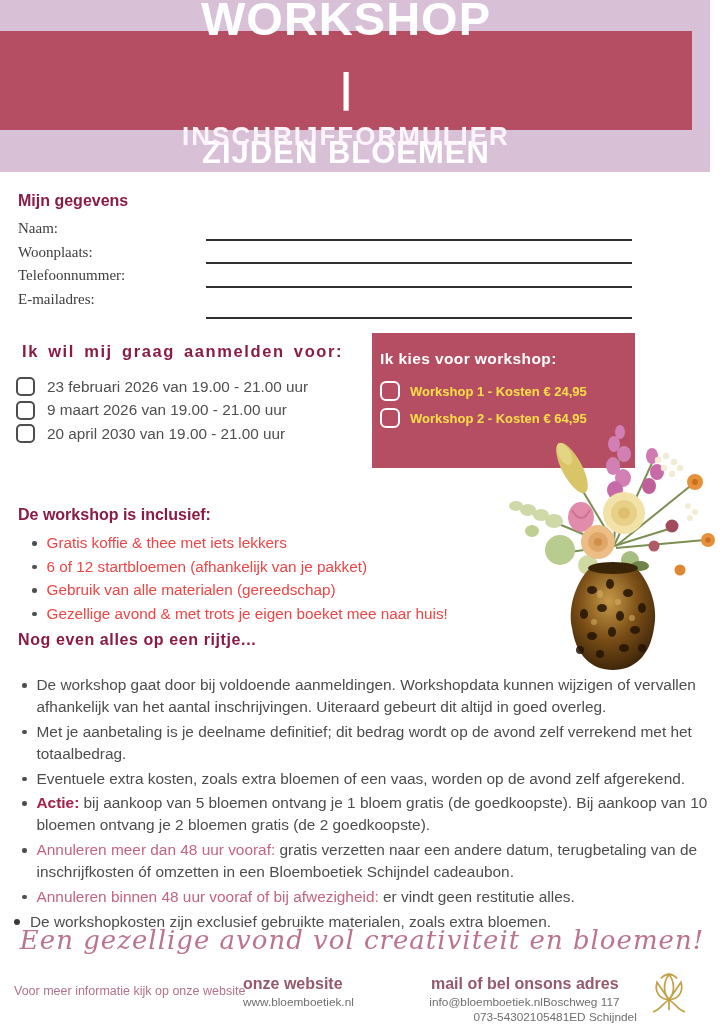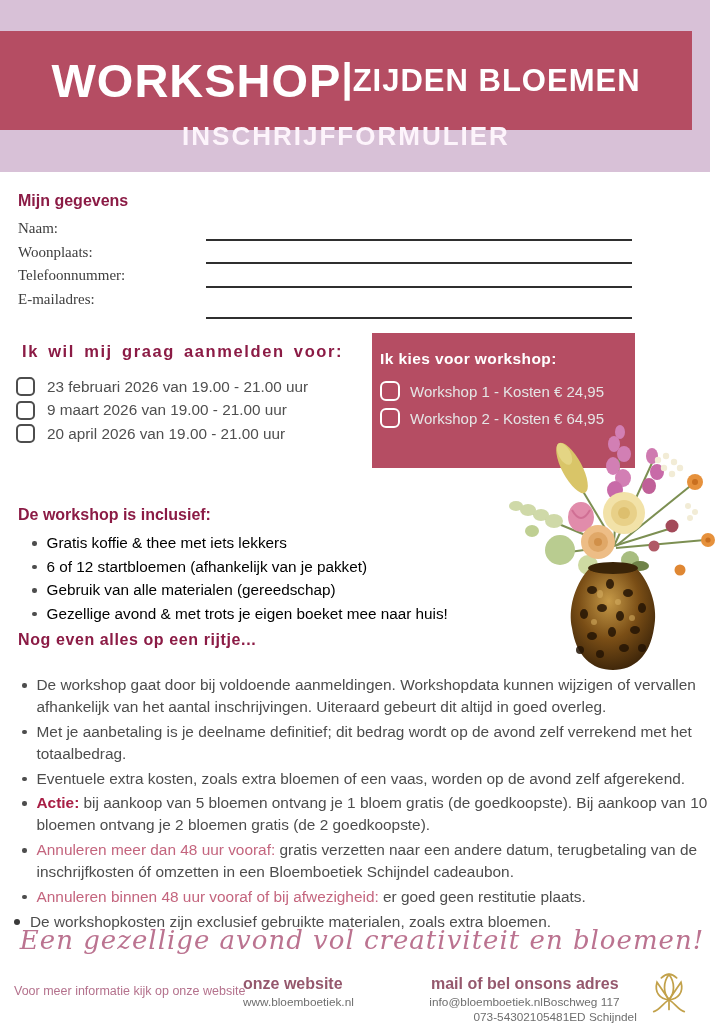--- a/index.html
+++ b/index.html
@@ -3,21 +3,21 @@
 <meta charset="utf-8">
 <style>
   * { margin:0; padding:0; box-sizing:border-box; }
   html,body { width:724px; height:1024px; background:#ffffff; }
   body { font-family:"Liberation Sans", sans-serif; position:relative; overflow:hidden; }
   .page { position:relative; width:724px; height:1024px; background:#fff; }
 
   
   .lilac-band { position:absolute; top:0; left:0; width:710px; height:172px; background:#d8c1d7; }
   .rose-banner { position:absolute; top:31px; left:0; width:692px; height:99px; background:#b54d63;
-                 display:flex; align-items:center; justify-content:center; gap:0; }
+                 display:flex; align-items:center; justify-content:center; gap:22px;flex-direction:column; }
   .title-main { color:#fff; font-size:47px; font-weight:800; letter-spacing:1px; }
   .title-sep  { color:#fff; font-size:40px; font-weight:800; transform:translateY(-2px); }
   .title-sub  { color:#fff; font-size:31px; font-weight:800; letter-spacing:1px; }
   .subtitle   { position:absolute; top:121px; left:0; width:692px; text-align:center;
                 color:#fdf4fb; font-size:26px; font-weight:800; letter-spacing:2px; }
 
   
   .gegevens { position:absolute; top:192px; left:18px; width:614px; }
   .section-heading { color:#8b1b45; font-size:16px; font-weight:bold; }
   .fields { margin-top:7px; }
@@ -33,31 +33,31 @@
   .option-row { display:flex; align-items:center; gap:12px; margin-bottom:4.5px; }
   .checkbox { width:19px; height:19px; border:2.2px solid #4d4d4d; border-radius:5px; background:#fff; flex:0 0 auto; }
   .option-label { font-size:15.3px; color:#4f4f4f; }
 
   
   .rose-box { position:absolute; top:333px; left:372px; width:263px; height:135px; background:#b54d63; padding:17px 8px; }
   .rose-box .box-heading { color:#fff; font-size:15.5px; font-weight:bold; letter-spacing:.4px; }
   .rose-box .options { margin-top:13px; margin-left:0; }
   .rose-box .option-row { margin-bottom:7px; gap:10px; }
   .rose-box .checkbox { border-color:#fff; background:transparent; width:20px; height:20px; border-radius:6px; }
-  .rose-box .option-label { color:#e5e5e5; font-size:15px; }
+  .rose-box .option-label { color:#fde047; font-size:13px;font-weight:bold; }
 
   
   .bouquet { position:absolute; top:418px; left:502px; width:222px; height:256px; }
 
   
   .inclusief { position:absolute; top:506px; left:18px; width:500px; }
   .b-list { margin-top:9px; margin-left:14px; }
   .b-item { display:flex; gap:10px; margin-bottom:3px; }
   .dot { width:4.5px; height:4.5px; border-radius:50%; background:#4d4d4d; margin-top:8px; flex:0 0 auto; }
-  .b-text { font-size:15.3px; color:#000000; line-height:1.35; }
+  .b-text { font-size:15.3px; color:#ef4444; line-height:1.35; }
 
   
   .rijtje-heading { position:absolute; top:631px; left:18px; }
   .rijtje-heading .section-heading { font-size:16px; letter-spacing:.6px; }
   .r-list { position:absolute; top:674px; left:22px; width:692px; }
   .r-item { display:flex; gap:10px; margin-bottom:3px; }
   .r-item .dot { margin-top:9px; }
   .r-text { font-size:15.4px; color:#4d4d4d; line-height:1.42; }
   .lead-actie { color:#a81e45; font-weight:bold; }
   .lead-pink  { color:#c4657e;margin-top:48px; }
@@ -119,21 +119,21 @@
         <div class="option-row">
           <span class="checkbox"></span>
           <span class="option-label">23 februari 2026 van 19.00 - 21.00 uur</span>
         </div>
         <div class="option-row">
           <span class="checkbox"></span>
           <span class="option-label">9 maart 2026 van 19.00 - 21.00 uur</span>
         </div>
         <div class="option-row">
           <span class="checkbox"></span>
-          <span class="option-label">20 april 2026 van 19.00 - 21.00 uur</span>
+          <span class="option-label">20 april 2030 van 19.00 - 21.00 uur</span>
         </div>
       </div>
   </div>
 
   <div class="rose-box">
     <div class="box-heading">Ik kies voor workshop:</div>
     <div class="options" id="workshop-options">
         <div class="option-row">
           <span class="checkbox"></span>
           <span class="option-label">Workshop 1 - Kosten € 24,95</span>
@@ -298,21 +298,21 @@
       <div class="r-item">
         <span class="dot"></span>
         <span class="r-text"><span class="lead-actie">Actie:</span><span> bij aankoop van 5 bloemen ontvang je 1 bloem gratis (de goedkoopste). Bij aankoop van 10 bloemen ontvang je 2 bloemen gratis (de 2 goedkoopste).</span></span>
       </div>
       <div class="r-item">
         <span class="dot"></span>
         <span class="r-text"><span class="lead-pink">Annuleren meer dan 48 uur vooraf:</span><span> gratis verzetten naar een andere datum, terugbetaling van de inschrijfkosten óf omzetten in een Bloemboetiek Schijndel cadeaubon.</span></span>
       </div>
       <div class="r-item">
         <span class="dot"></span>
-        <span class="r-text"><span class="lead-pink">Annuleren binnen 48 uur vooraf of bij afwezigheid:</span><span> er goed geen restitutie plaats.</span></span>
+        <span class="r-text"><span class="lead-pink">Annuleren binnen 48 uur vooraf of bij afwezigheid:</span><span> er vindt geen restitutie alles.</span></span>
       </div>
       <div class="r-item solid">
         <span class="dot"></span>
         <span class="r-text"><span>De workshopkosten zijn exclusief gebruikte materialen, zoals extra bloemen.</span></span>
       </div>
     </div>
 
   <div class="tagline">Een gezellige avond vol creativiteit en bloemen!</div>
 
   <div class="footer-info">Voor meer informatie kijk op onze website</div>

